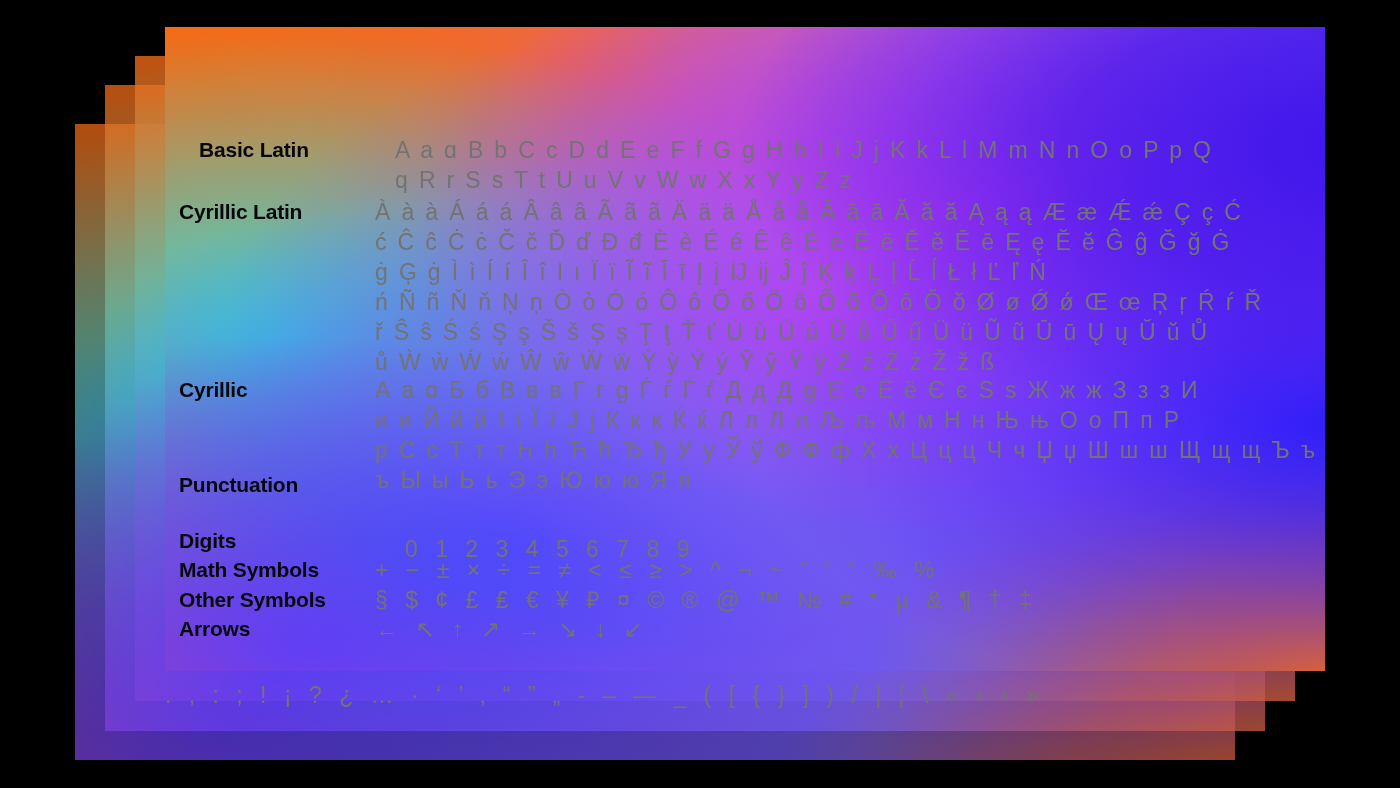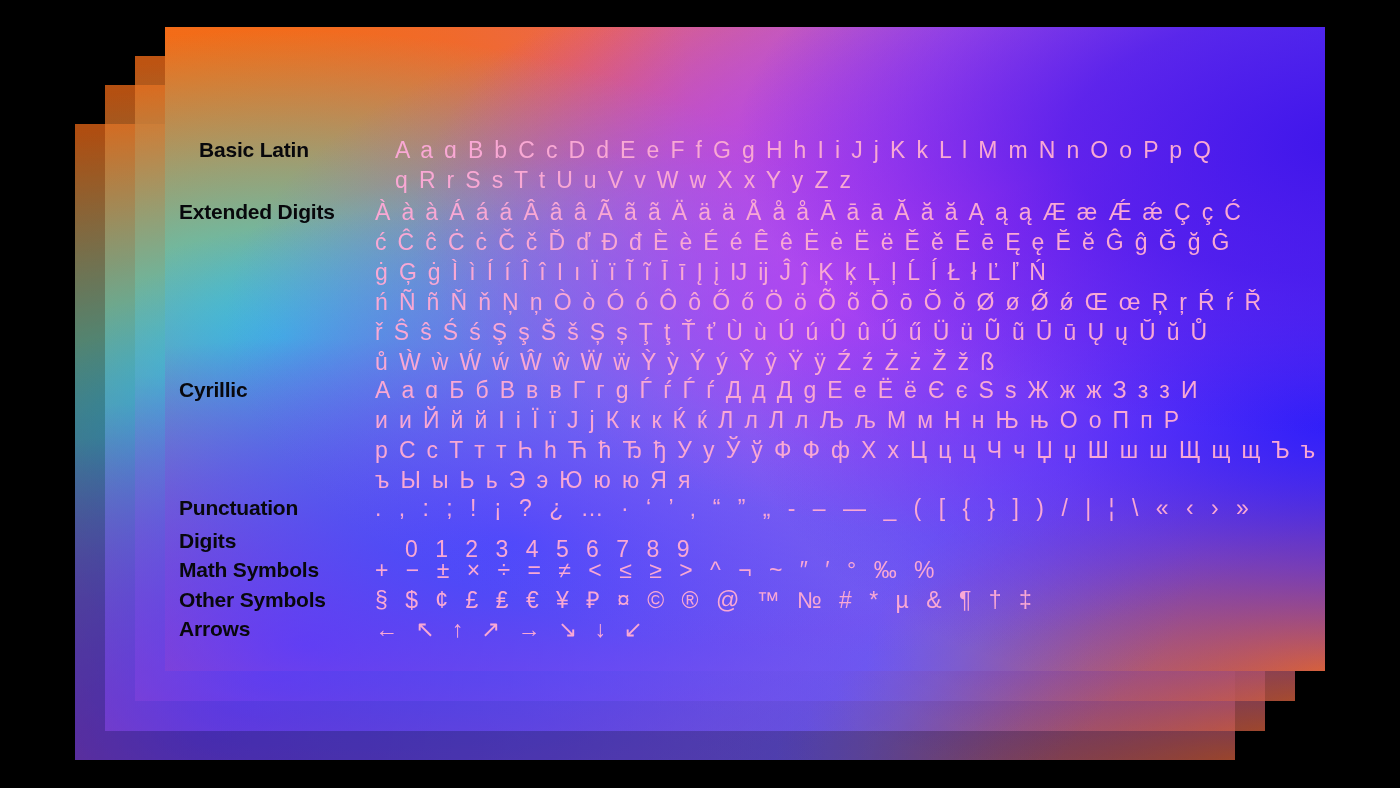--- a/index.html
+++ b/index.html
@@ -77,32 +77,32 @@
     box-sizing: border-box;
     white-space: nowrap;
   }
 
   .glyphs {
     flex: 1 1 auto;
     font-size: 23px;
     line-height: 30px;
     letter-spacing: 1.6px;
     word-spacing: 1.5px;
-    color: #f9a8d4;
+    color: #737373;
     font-weight: normal;
     white-space: pre-wrap;
   }
 
   .glyphs .ln { display: block; }
 
   
   #g-basic        { left: 0;   top: 108px; width: 1176px; padding-left: 20px; }
   #g-extended     { left: 0;   top: 170px; width: 1160px; }
   #g-cyrillic     { left: 0;   top: 348px; width: 1160px; }
-  #g-punctuation  { left: 0;   top: 466px; width: 1160px; }
+  #g-punctuation  { left: 0;   top: 443px; width: 1160px; flex-direction: column; }
   #g-digits       { left: 0;   top: 499px; width: 1160px; gap: 30px; }
   #g-math         { left: 0;   top: 528px; width: 1160px; }
   #g-other        { left: 0;   top: 558px; width: 1160px; }
   #g-arrows       { left: 0;   top: 587px; width: 1160px; }
 
   #g-punctuation .glyphs,
   #g-math .glyphs,
   #g-other .glyphs,
   #g-arrows .glyphs { letter-spacing: 4px; word-spacing: 3px; }
   #g-digits .glyphs { letter-spacing: 4px; word-spacing: 3px; margin-top: 8px; }
@@ -118,21 +118,21 @@
   <div class="card card-1"></div>
 
   <div id="content">
 
     <div class="rowgroup" id="g-basic">
       <div class="cat-label">Basic Latin</div>
       <div class="glyphs"><span class="ln">A a ɑ B b C c D d E e F f G g H h I i J j K k L l M m N n O o P p Q</span><span class="ln">q R r S s T t U u V v W w X x Y y Z z</span></div>
     </div>
 
     <div class="rowgroup" id="g-extended">
-      <div class="cat-label">Extended Digits</div>
+      <div class="cat-label">Cyrillic Latin</div>
       <div class="glyphs"><span class="ln">À à à Á á á Â â â Ã ã ã Ä ä ä Å å å Ā ā ā Ă ă ă Ą ą ą Æ æ Ǽ ǽ Ç ç Ć</span><span class="ln">ć Ĉ ĉ Ċ ċ Č č Ď ď Đ đ È è É é Ê ê Ė ė Ë ë Ě ě Ē ē Ę ę Ĕ ĕ Ĝ ĝ Ğ ğ Ġ</span><span class="ln">ġ Ģ ġ Ì ì Í í Î î I ı Ï ï Ĩ ĩ Ī ī Į į Ĳ ĳ Ĵ ĵ Ķ ķ Ļ ļ Ĺ ĺ Ł ł Ľ ľ Ń</span><span class="ln">ń Ñ ñ Ň ň Ņ ņ Ò ò Ó ó Ô ô Ő ő Ö ö Õ õ Ō ō Ŏ ŏ Ø ø Ǿ ǿ Œ œ Ŗ ŗ Ŕ ŕ Ř</span><span class="ln">ř Ŝ ŝ Ś ś Ş ş Š š Ș ș Ţ ţ Ť ť Ù ù Ú ú Û û Ű ű Ü ü Ũ ũ Ū ū Ų ų Ŭ ŭ Ů</span><span class="ln">ů Ẁ ẁ Ẃ ẃ Ŵ ŵ Ẅ ẅ Ỳ ỳ Ý ý Ŷ ŷ Ÿ ÿ Ź ź Ż ż Ž ž ß</span></div>
     </div>
 
     <div class="rowgroup" id="g-cyrillic">
       <div class="cat-label">Cyrillic</div>
       <div class="glyphs"><span class="ln">А а ɑ Б б В в ʙ Г г ɡ Ѓ ѓ Ѓ ѓ Д д Д g Е е Ё ё Є є Ѕ ѕ Ж ж ж З з з И</span><span class="ln">и и Й й й І і Ї ї Ј ј К к к Ќ ќ Л л Л л Љ љ М м Н н Њ њ О о П п Р</span><span class="ln">р С с Т т т Һ һ Ћ ћ Ђ ђ У у Ў ў Ф Ф ф Х х Ц ц ц Ч ч Џ џ Ш ш ш Щ щ щ Ъ ъ</span><span class="ln">ъ Ы ы Ь ь Э э Ю ю ю Я я</span></div>
     </div>
 
     <div class="rowgroup" id="g-punctuation">
       <div class="cat-label">Punctuation</div>

